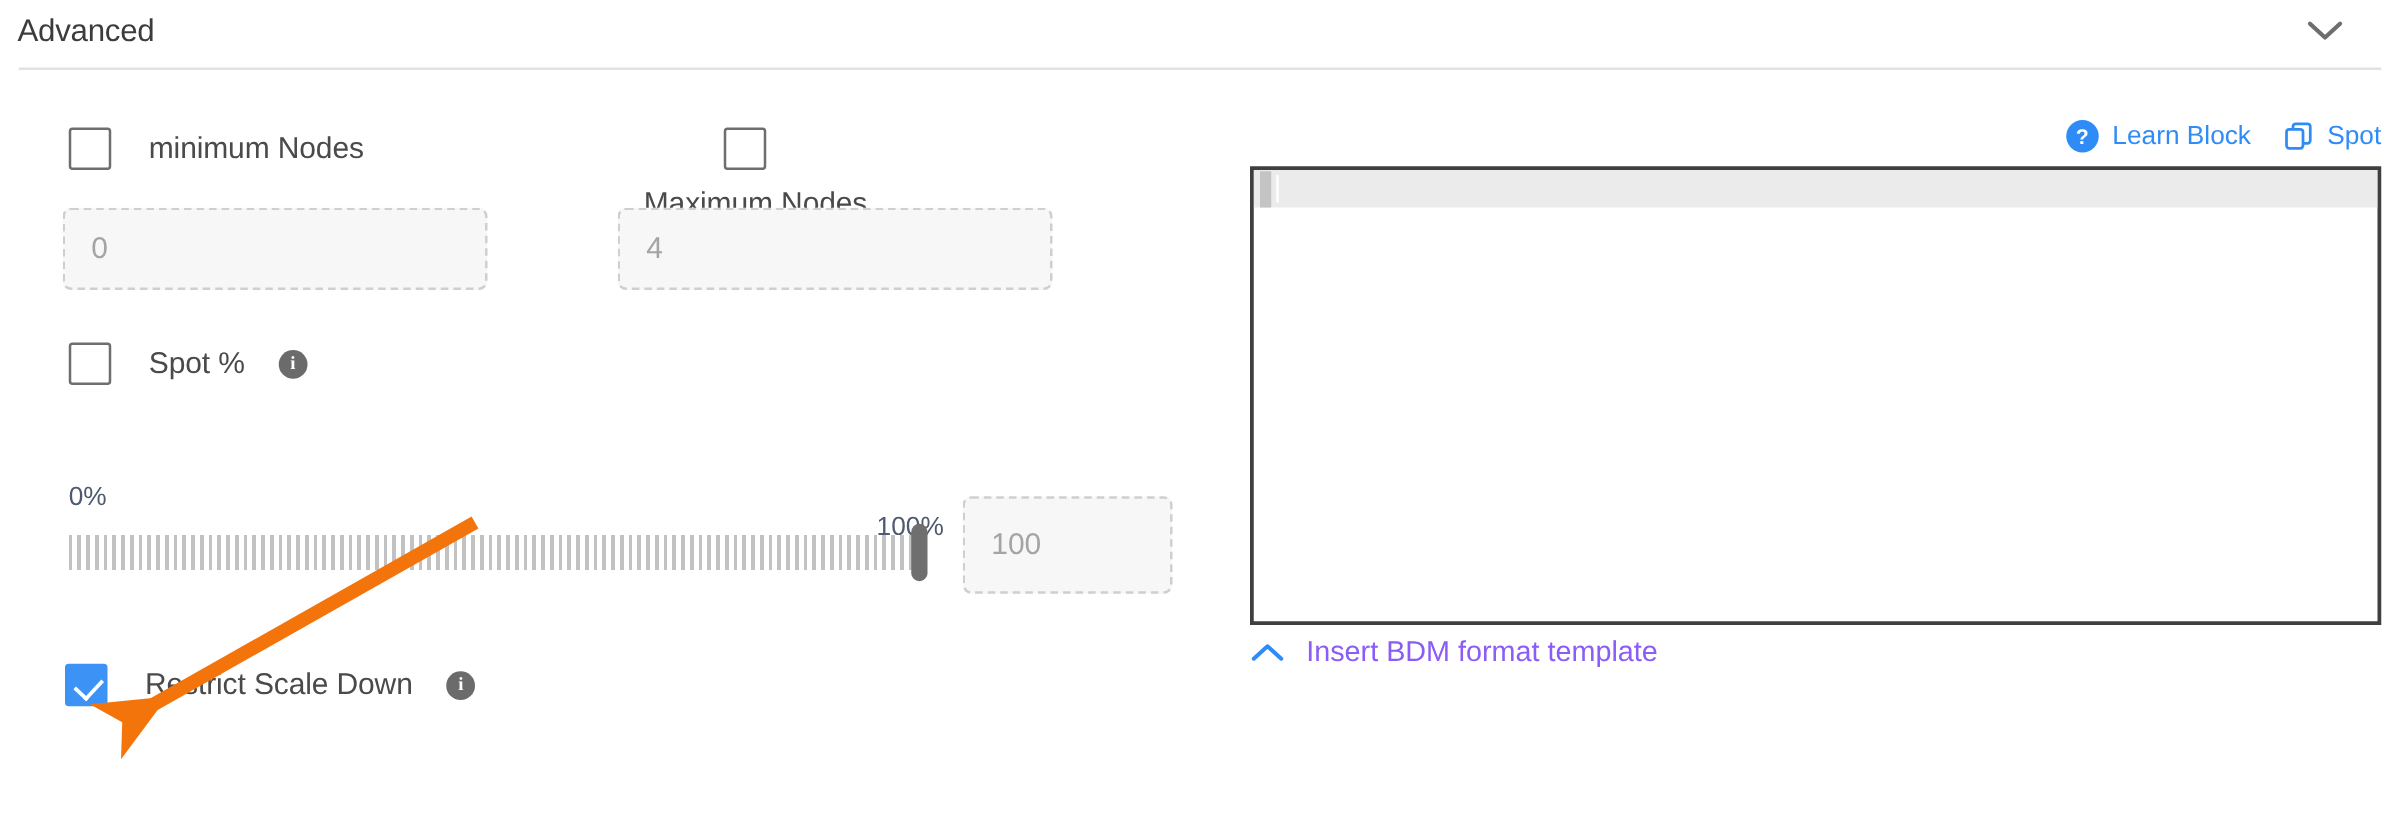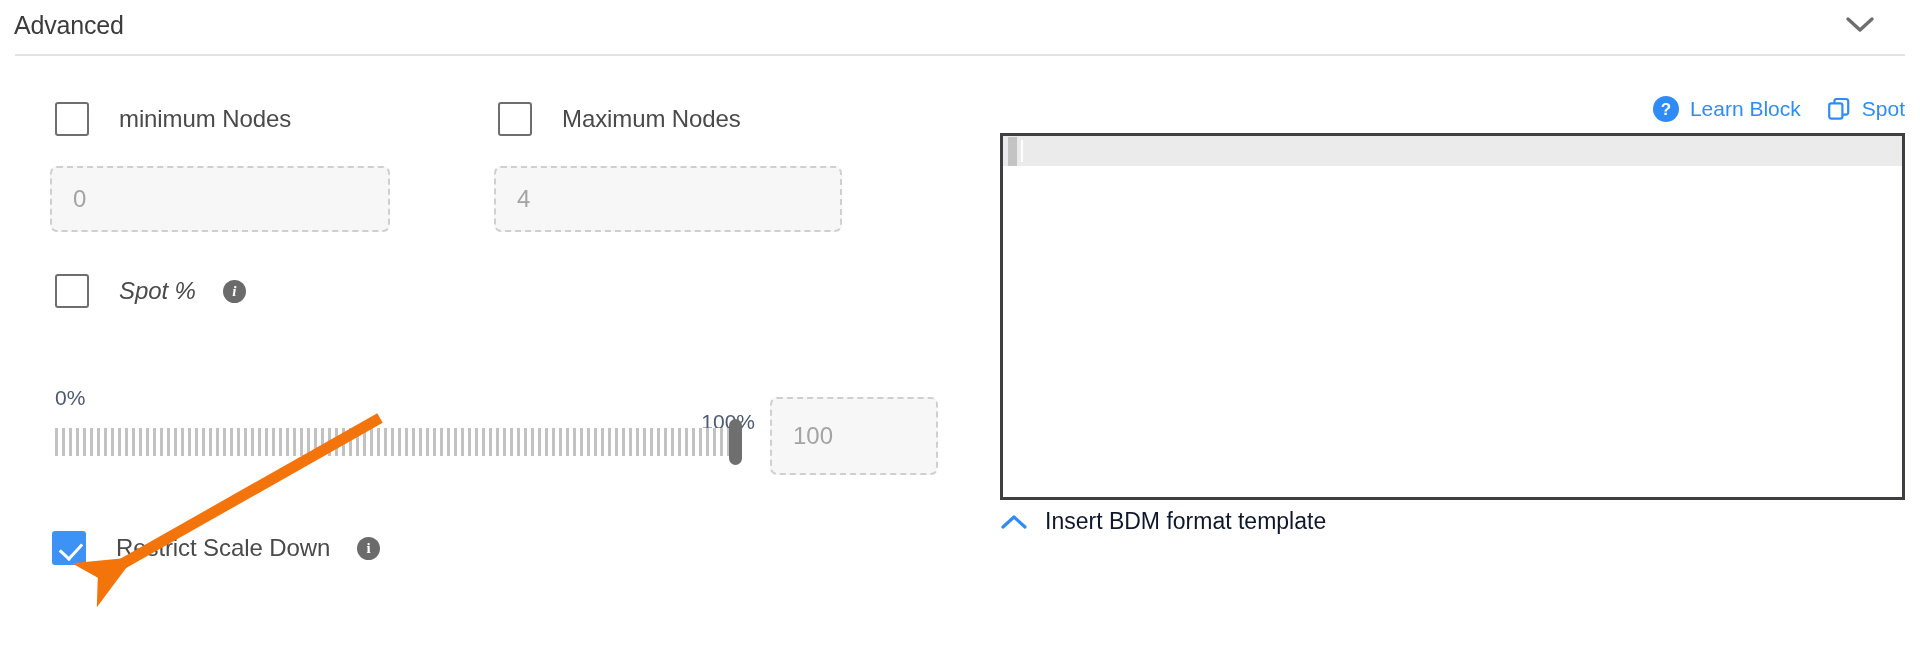--- a/index.html
+++ b/index.html
@@ -220,21 +220,21 @@
     left: 18px; top: 4px;
     width: 2px; height: 22px;
     background: #ffffff;
   }
 
   .bdm-footer {
     position: absolute;
     left: 40px; top: 452px;
     display: flex;
     gap: 17px;
-    color: #0f172a;
+    color: #8b5cf6;
     font-size: 23px;
     cursor: pointer;
   }
   .bdm-footer .chev-up { display: flex; align-items: center; }
 </style>
 </head>
 <body>
 
 <div id="root">
 
@@ -252,28 +252,28 @@
 
   <div class="left-pane">
 
     <div class="checkbox-row" style="left:55px; top:46px;">
       <div class="cb"></div>
       <div class="cb-label">minimum Nodes</div>
     </div>
 
     <div class="num-input" style="left:50px; top:110px; width:340px; height:66px;">0</div>
 
-    <div class="checkbox-row" style="left:498px; top:46px;">
+    <div class="checkbox-row" style="left:498px; top:46px;flex-direction:column;">
       <div class="cb"></div>
       <div class="cb-label">Maximum Nodes</div>
     </div>
 
     <div class="num-input" style="left:494px; top:110px; width:348px; height:66px;">4</div>
 
-    <div class="checkbox-row" style="left:55px; top:218px;font-style:italic;">
+    <div class="checkbox-row" style="left:55px; top:218px;">
       <div class="cb"></div>
       <div class="cb-label">Spot %</div>
       <div class="info-icon">i</div>
     </div>
 
     <div class="slider-wrap">
       <div class="slider-labels">
         <span class="lo">0%</span>
         <span class="hi">100%</span>
       </div>

